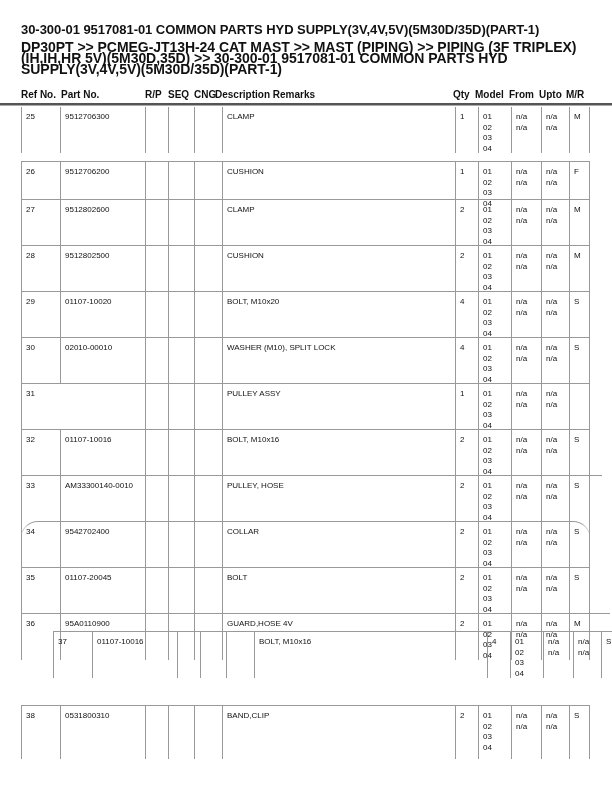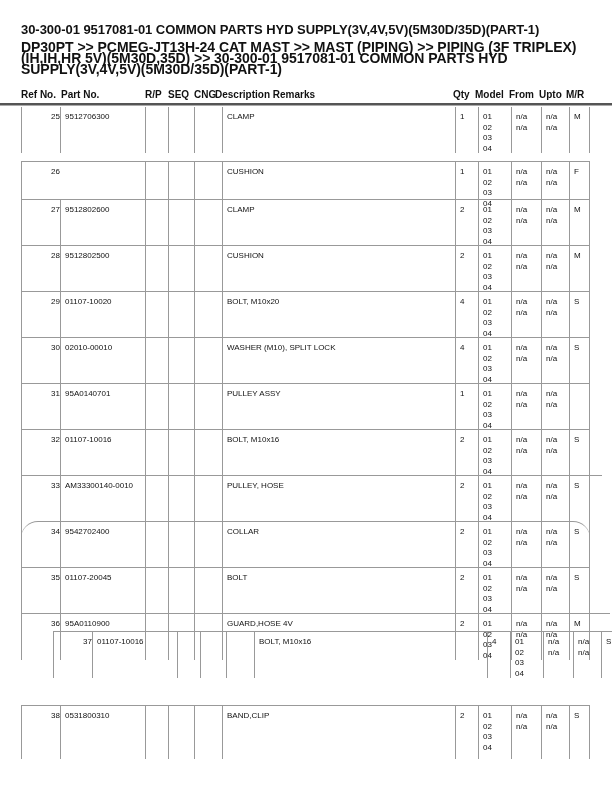--- a/index.html
+++ b/index.html
@@ -6,21 +6,21 @@
   body { width: 612px; height: 792px; position: relative; overflow: hidden;
          font-family: "Liberation Sans", sans-serif; color: #111; }
   .title { position: absolute; left: 21px; top: 22px; font-size: 13px; font-weight: bold; letter-spacing: -0.05px; }
   .breadcrumb { position: absolute; left: 21px; top: 42px; width: 560px; font-size: 14px; font-weight: bold; line-height: 11px; letter-spacing: -0.05px; }
   .hdr { position: absolute; top: 89px; font-size: 10px; font-weight: bold; }
   .rule { position: absolute; left: 0; width: 612px; top: 103px; height: 2px; background: #555; border-bottom: 1px solid #aaa; }
   .row { position: absolute; left: 21px; width: 569px; height: 46px; border-top: 1px solid #999; }
   .row.first { border-top: none; }
   .cell { position: absolute; top: 0; height: 100%; border-left: 1px solid #999; box-sizing: border-box; font-size: 8px; padding: 5px 0 0 4px; line-height: 10.5px; }
   .cell.last { border-right: 1px solid #999; }
-  .c-ref { left: 0; width: 39px; text-align: right; }
+  .c-ref { left: 0; width: 39px; }
   .c-part { left: 39px; width: 85px; }
   .c-rp { left: 124px; width: 23px; }
   .c-seq { left: 147px; width: 26px; }
   .c-cng { left: 173px; width: 28px; }
   .c-desc { left: 201px; width: 233px; }
   .c-qty { left: 434px; width: 23px; }
   .c-model { left: 457px; width: 33px; }
   .c-from { left: 490px; width: 30px; }
   .c-upto { left: 520px; width: 28px; }
   .c-mr { left: 548px; width: 21px; }
@@ -67,20 +67,21 @@
         <span class="line">n/a</span>
       </div>
       <div class="cell c-upto">
         <span class="line">n/a</span>
         <span class="line">n/a</span>
       </div>
       <div class="cell c-mr last">M</div>
     </div>
     <div class="row" style="top: 161px;">
       <div class="cell c-ref">26</div>
+      <div class="cell c-part">9512706200</div>
       <div class="cell c-rp"></div>
       <div class="cell c-seq"></div>
       <div class="cell c-cng"></div>
       <div class="cell c-desc">CUSHION</div>
       <div class="cell c-qty">1</div>
       <div class="cell c-model">
         <span class="line">01</span>
         <span class="line">02</span>
         <span class="line">03</span>
         <span class="line">04</span>
@@ -186,21 +187,20 @@
         <span class="line">n/a</span>
       </div>
       <div class="cell c-upto">
         <span class="line">n/a</span>
         <span class="line">n/a</span>
       </div>
       <div class="cell c-mr last">S</div>
     </div>
     <div class="row" style="top: 383px;">
       <div class="cell c-ref">31</div>
-      <div class="cell c-part">95A0140701</div>
       <div class="cell c-rp"></div>
       <div class="cell c-seq"></div>
       <div class="cell c-cng"></div>
       <div class="cell c-desc">PULLEY ASSY</div>
       <div class="cell c-qty">1</div>
       <div class="cell c-model">
         <span class="line">01</span>
         <span class="line">02</span>
         <span class="line">03</span>
         <span class="line">04</span>

